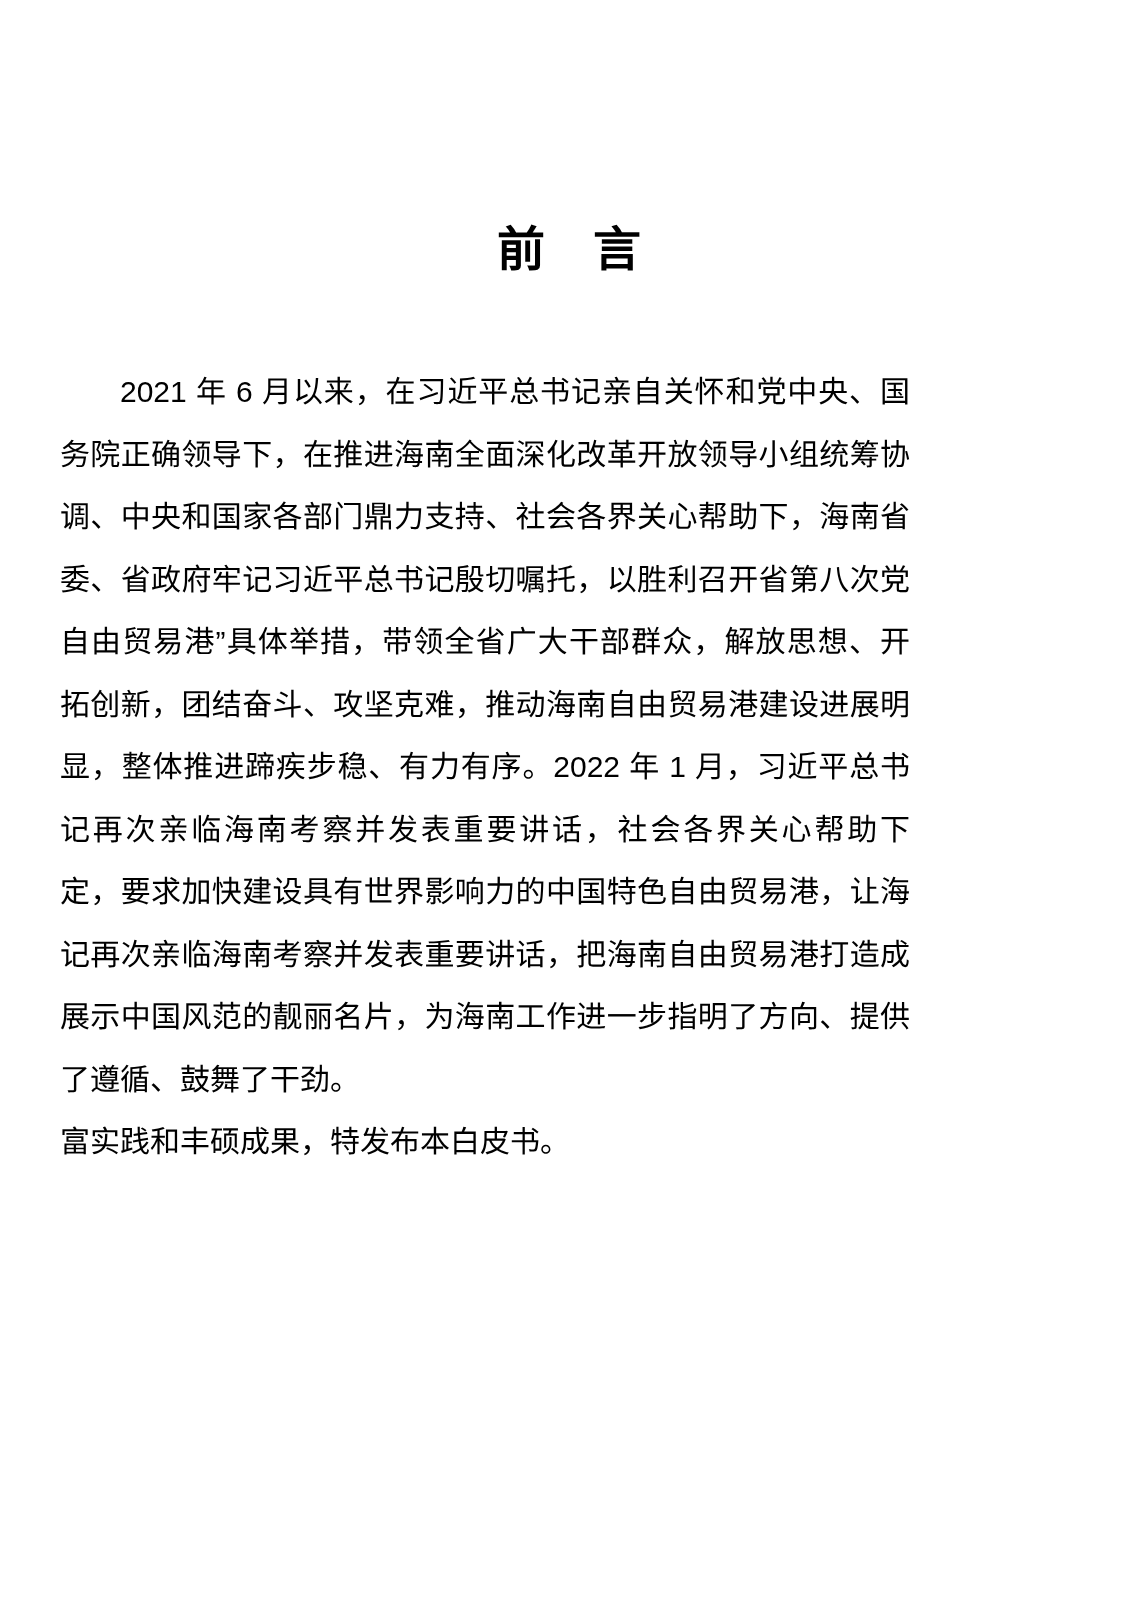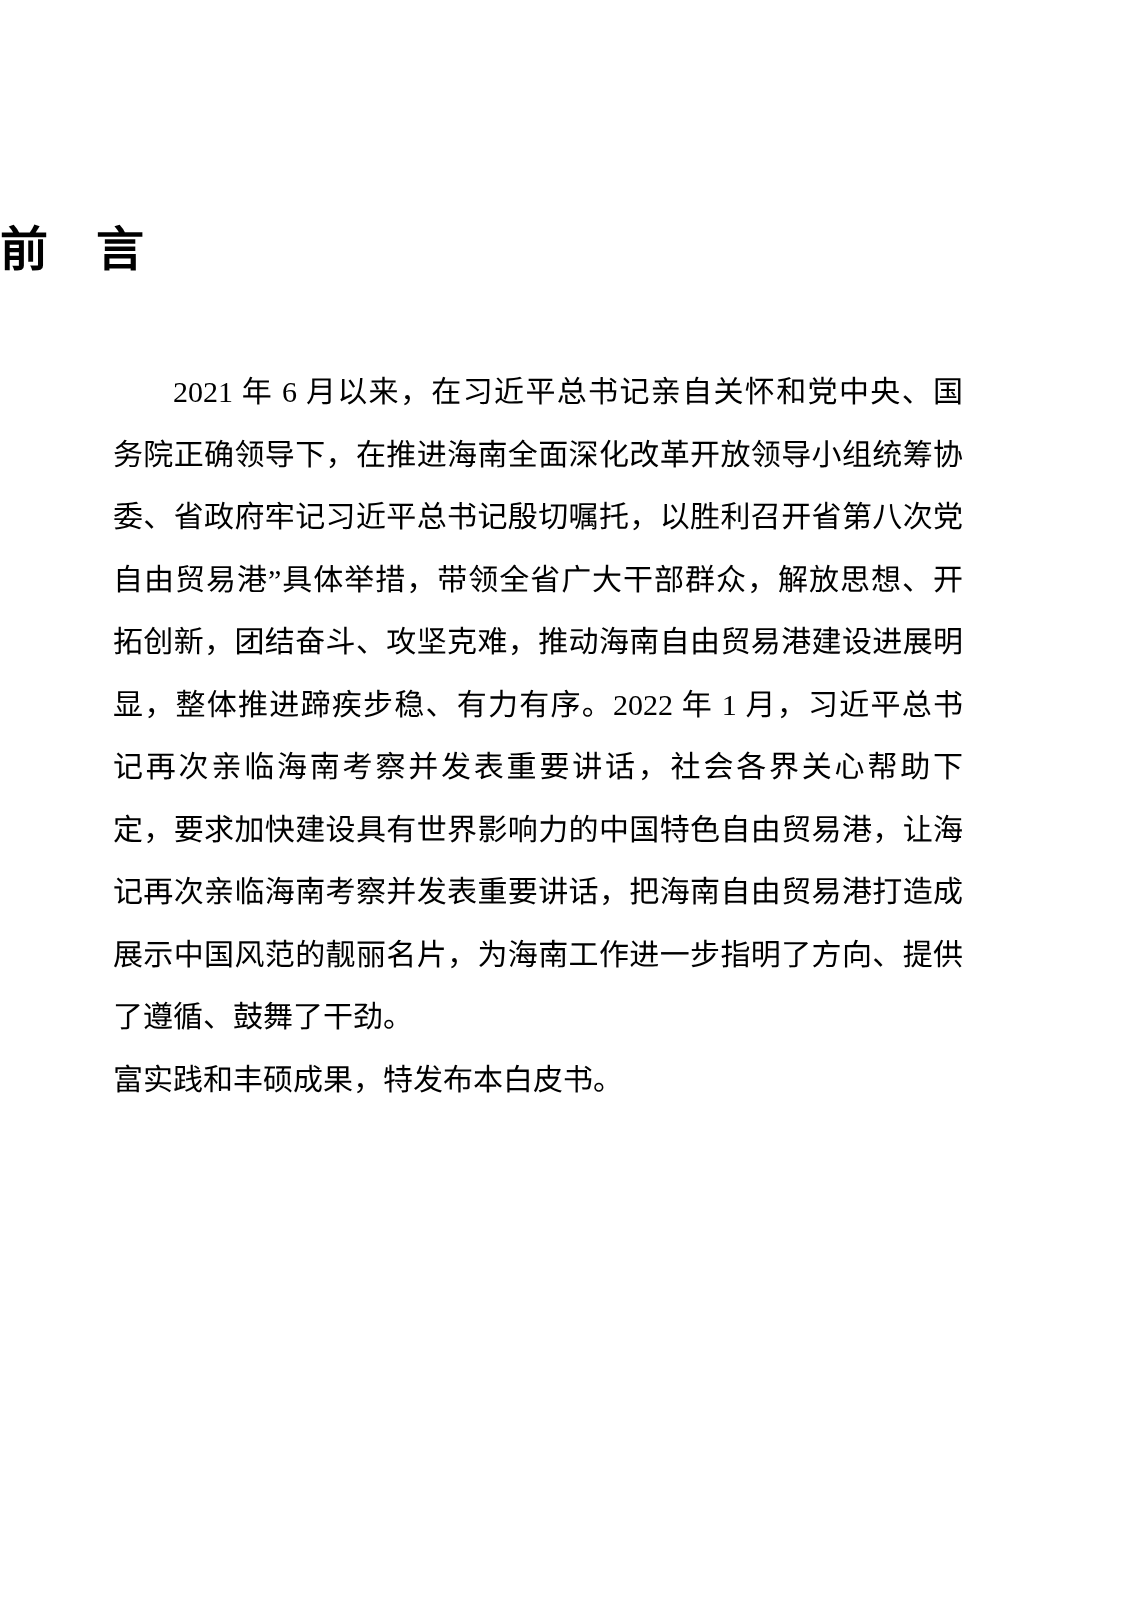--- a/index.html
+++ b/index.html
@@ -12,32 +12,33 @@
     width: 1138px;
     height: 1600px;
     background: #ffffff;
     color: #000000;
     overflow: hidden;
     box-sizing: border-box;
     padding-top: 222px;
   }
   .title {
     margin: 0;
+    text-align: center;
     font-family: "Liberation Sans", "DejaVu Sans", sans-serif;
     font-weight: bold;
     font-size: 48px;
     line-height: 56px;
     color: #000000;
     letter-spacing: 0;
   }
   .body {
     width: 850px;
-    margin-left: 113px;
+    margin-left: 60px;
     margin-top: 83px;
-    font-family: Liberation Serif, serif;
+    font-family: Liberation Sans, sans-serif;
     font-size: 30px;
     color: #000000;
   }
   .paragraph {
     margin: 0;
   }
   .line {
     line-height: 62.5px;
     height: 62.5px;
     text-align: justify;
@@ -53,20 +54,21 @@
 </style>
 </head>
 <body>
 
 <div class="page">
   <h1 class="title">前　言</h1>
   <div class="body" id="doc-body">
       <div class="paragraph">
         <div class="line first">2021 年 6 月以来，在习近平总书记亲自关怀和党中央、国</div>
         <div class="line">务院正确领导下，在推进海南全面深化改革开放领导小组统筹协</div>
+        <div class="line">调、中央和国家各部门鼎力支持、社会各界关心帮助下，海南省</div>
         <div class="line">委、省政府牢记习近平总书记殷切嘱托，以胜利召开省第八次党</div>
         <div class="line">自由贸易港”具体举措，带领全省广大干部群众，解放思想、开</div>
         <div class="line">拓创新，团结奋斗、攻坚克难，推动海南自由贸易港建设进展明</div>
         <div class="line">显，整体推进蹄疾步稳、有力有序。2022 年 1 月，习近平总书</div>
         <div class="line">记再次亲临海南考察并发表重要讲话，社会各界关心帮助下</div>
         <div class="line">定，要求加快建设具有世界影响力的中国特色自由贸易港，让海</div>
         <div class="line">记再次亲临海南考察并发表重要讲话，把海南自由贸易港打造成为</div>
         <div class="line">展示中国风范的靓丽名片，为海南工作进一步指明了方向、提供</div>
         <div class="line last">了遵循、鼓舞了干劲。</div>
       </div>

